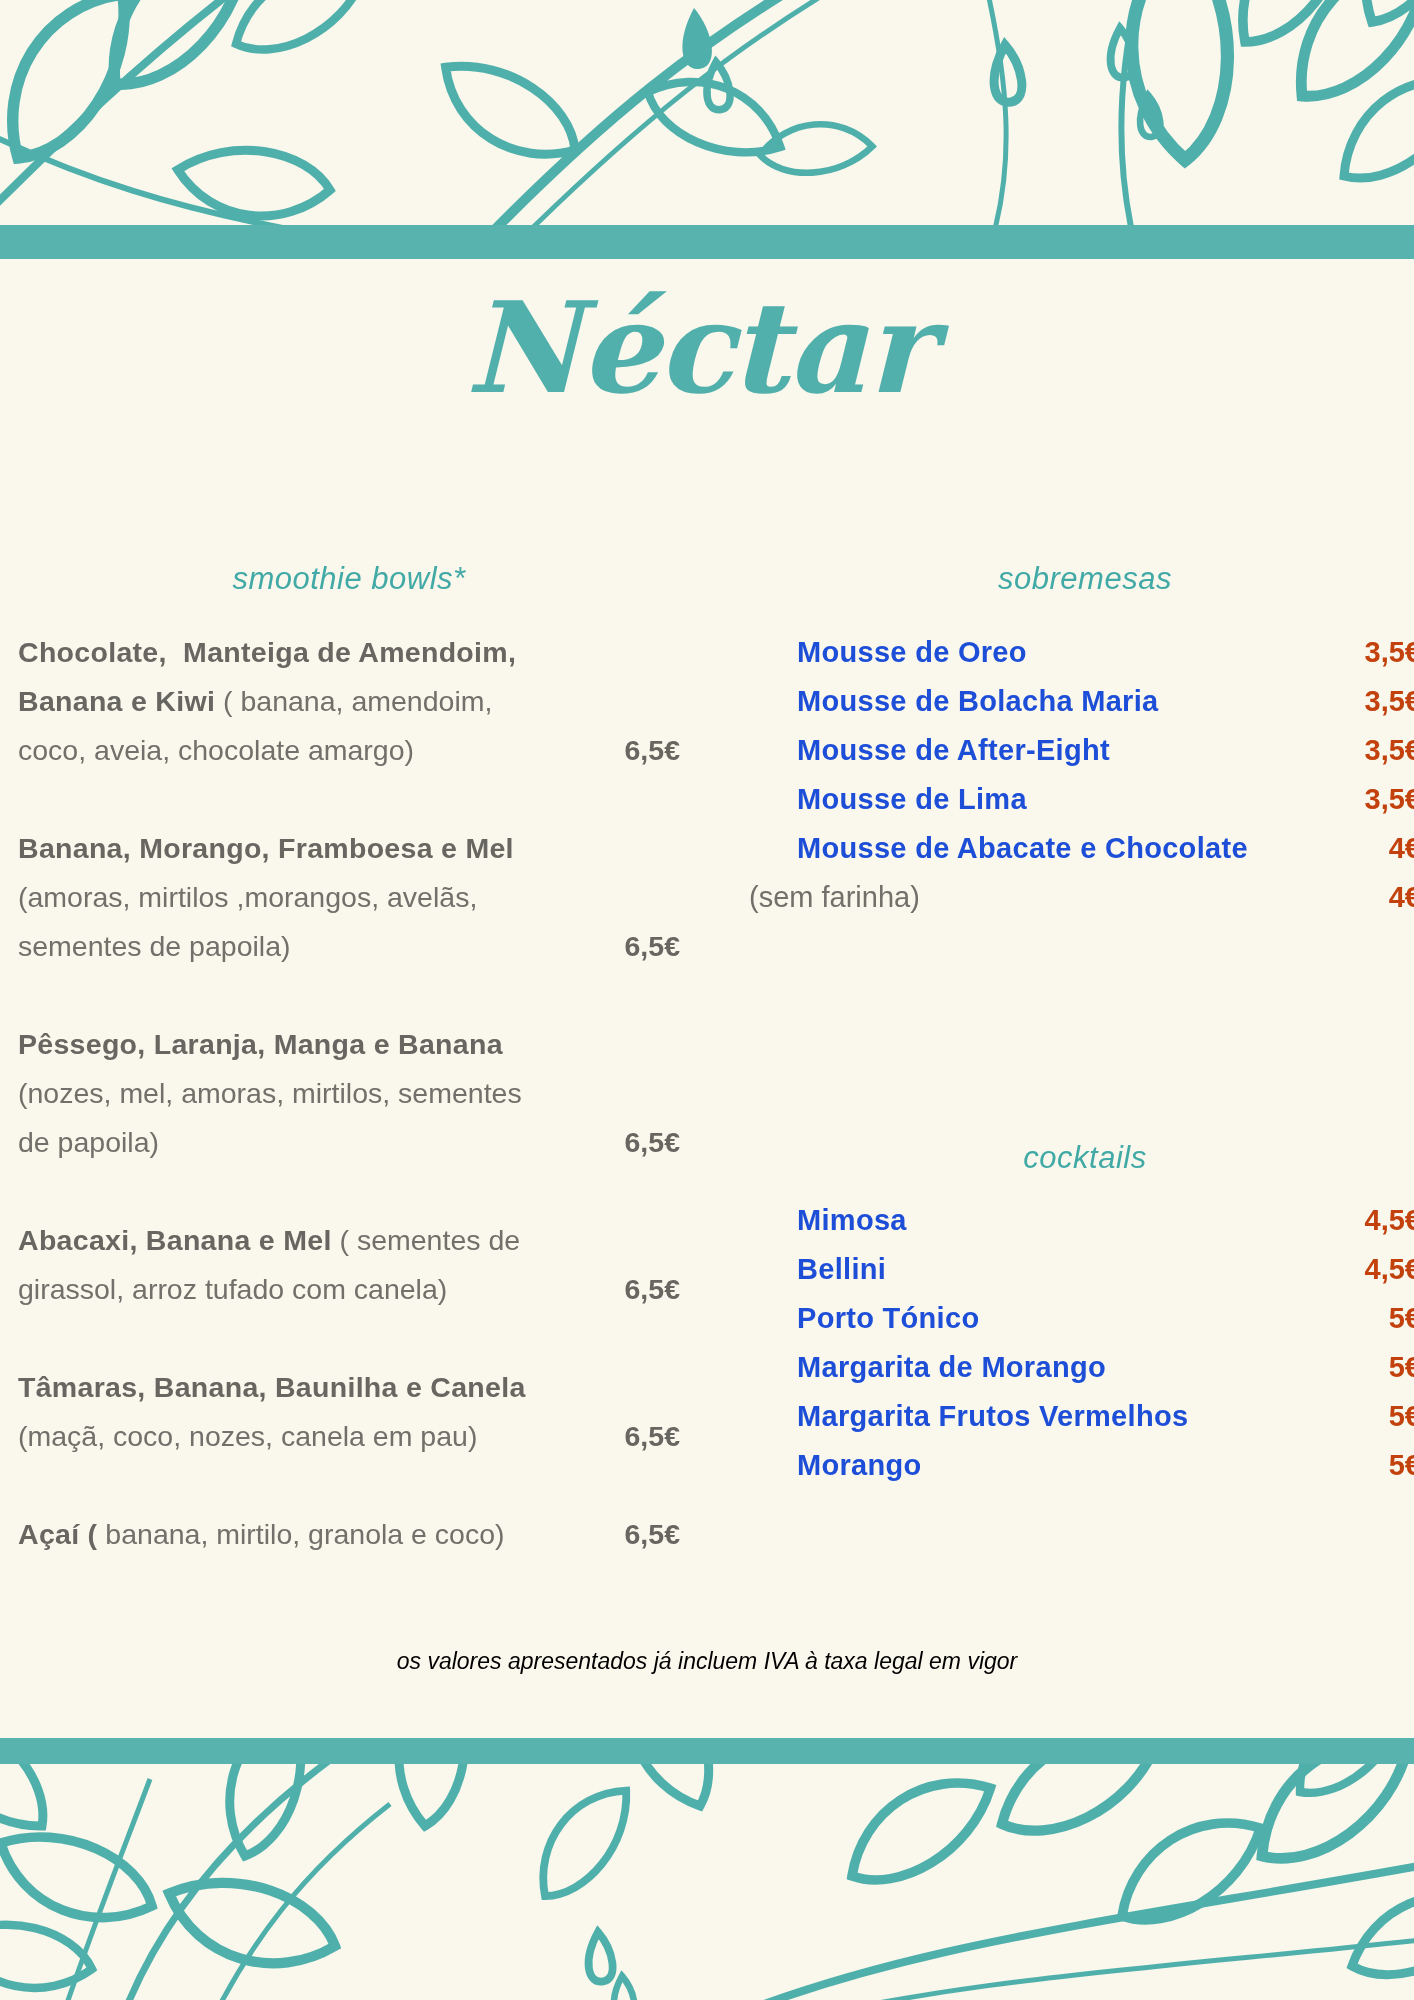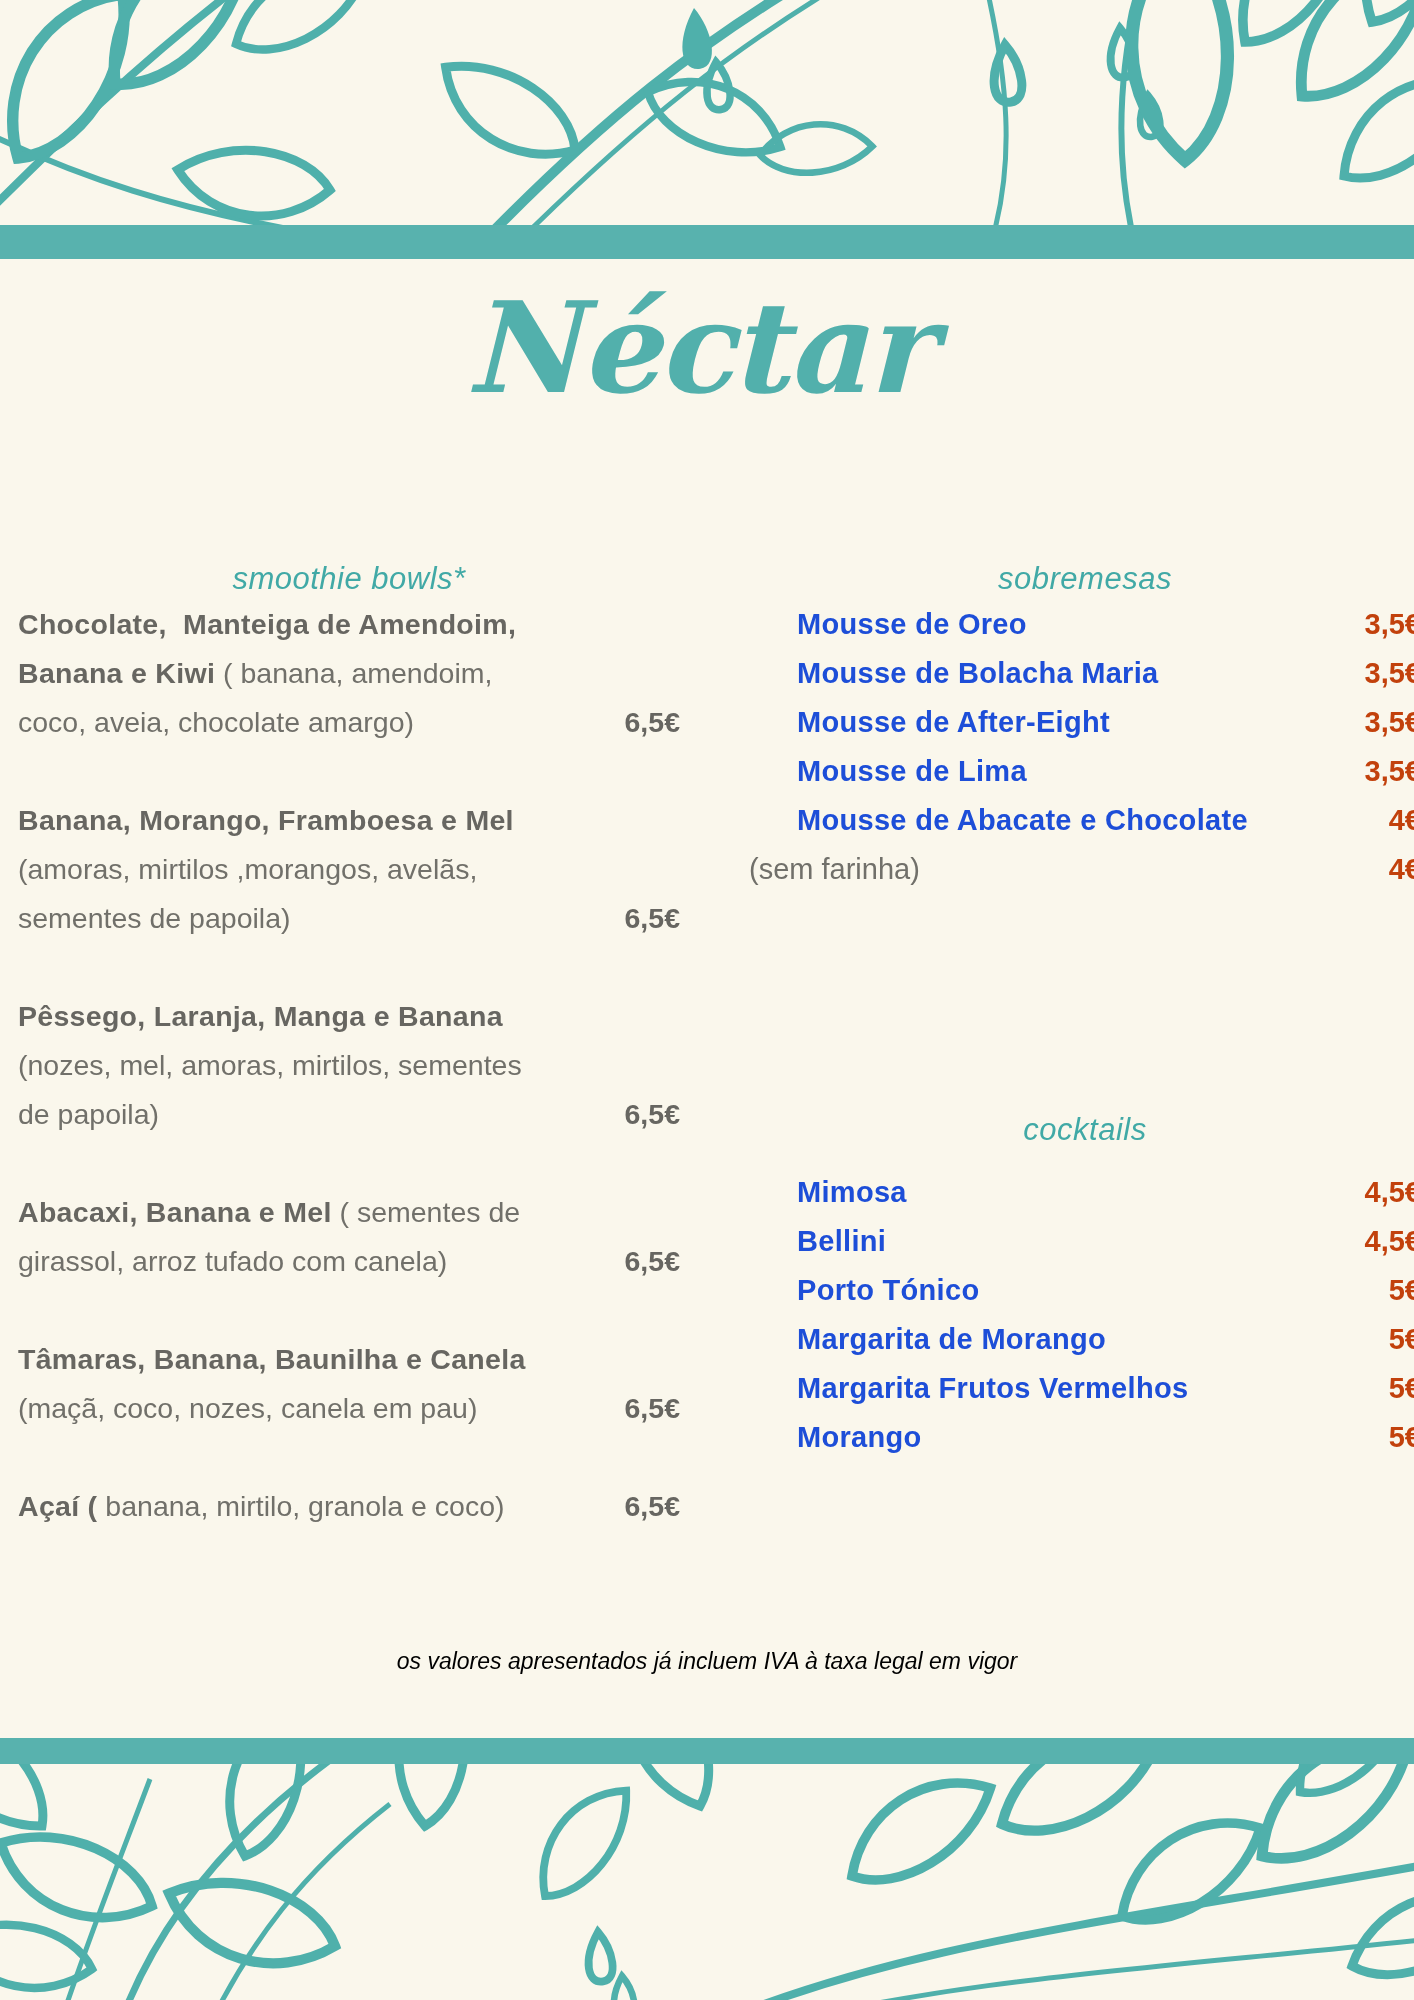--- a/index.html
+++ b/index.html
@@ -24,21 +24,21 @@
     font-size:126px; line-height:140px; letter-spacing:-3px;
     transform:skewX(-3deg);
   }
 
   .col{position:absolute; top:558px;}
   .col-left{left:18px; width:662px;}
   .col-right{left:749px; width:672px;}
 
   .col-heading{
     text-align:center; font-style:italic; color:#41a9a6;
-    font-size:31px; line-height:42px; height:42px; 
+    font-size:31px; line-height:42px; height:42px; margin-bottom:28px;
     letter-spacing:0.5px;
   }
 
   
   .item{display:flex; align-items:flex-end; margin-bottom:49px;}
   .item-text{width:538px; font-size:28.5px; line-height:49px; color:#71706a; white-space:pre-wrap;}
   .item-name{font-weight:bold; color:#676661; letter-spacing:0.3px;}
   .item-price{margin-left:auto; font-size:28.5px; line-height:49px; color:#676661; font-weight:bold; white-space:nowrap;text-align:center;}
 
   

